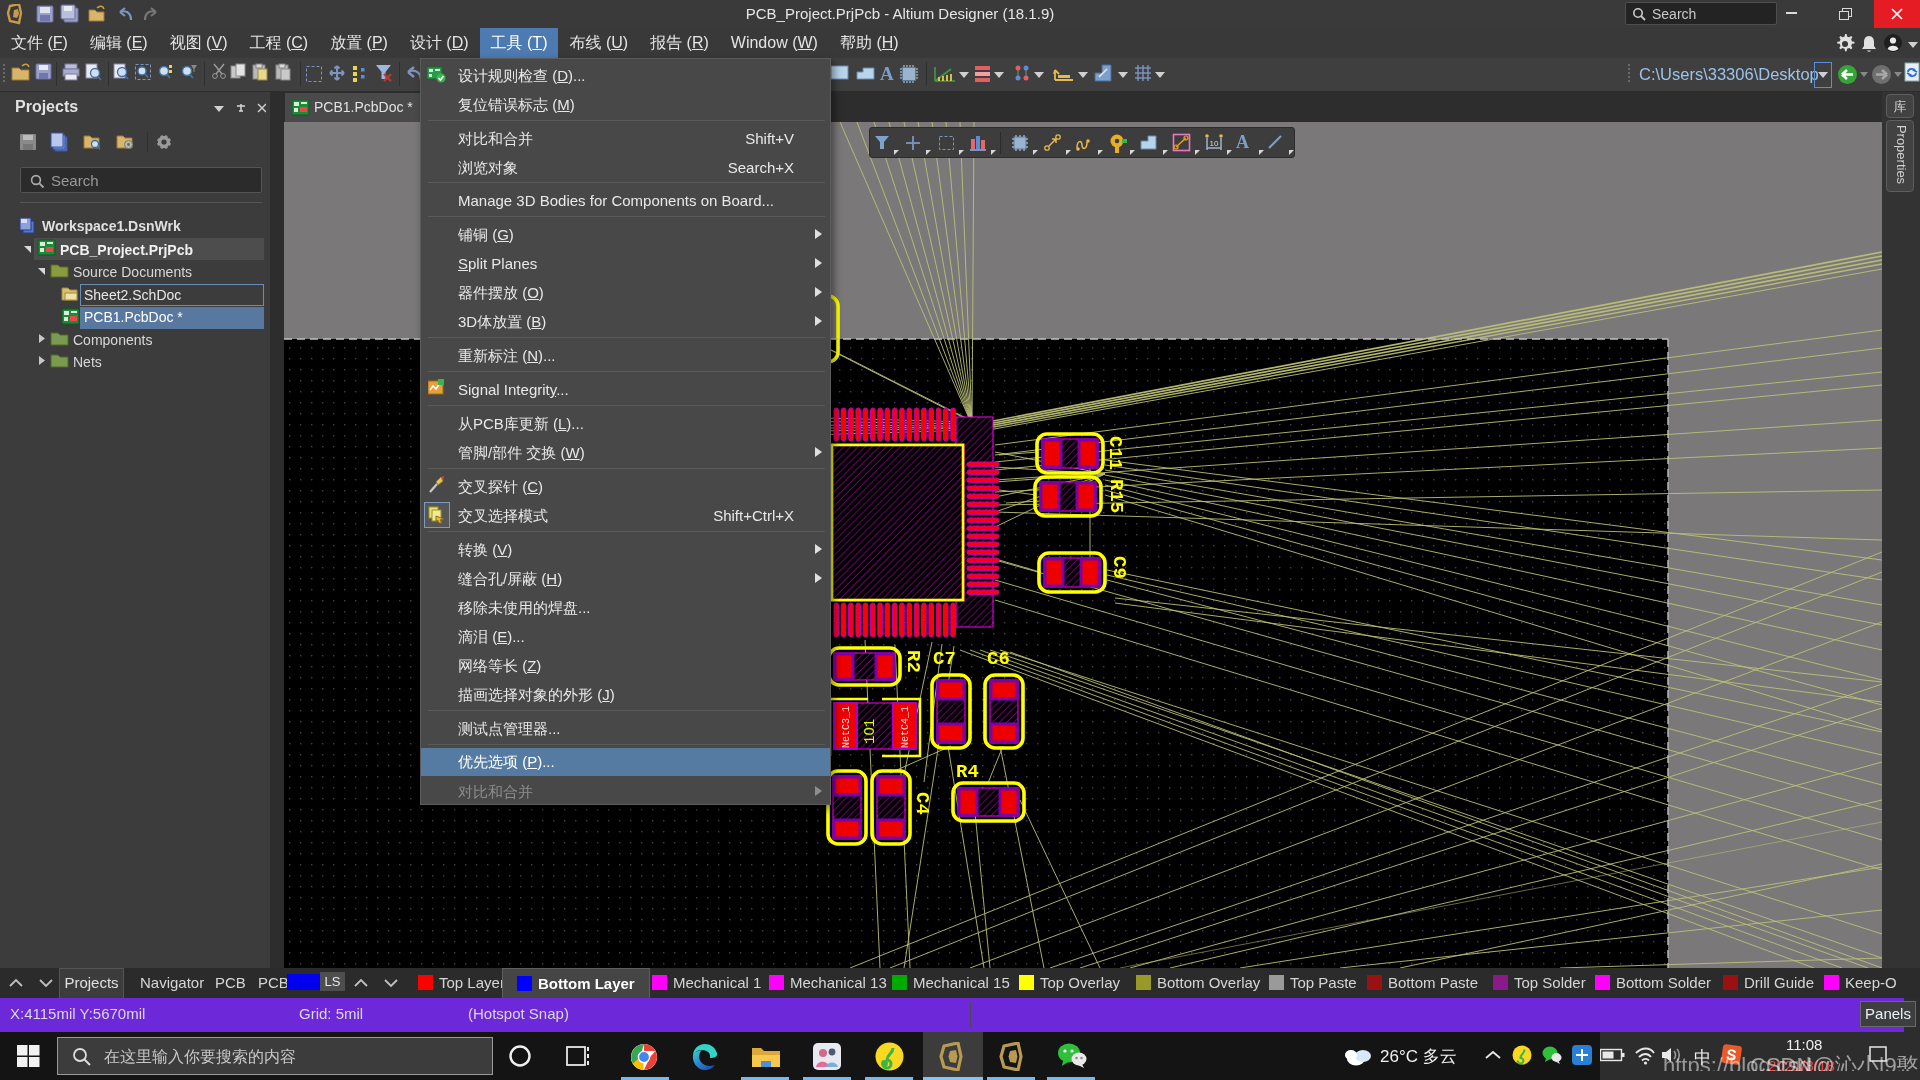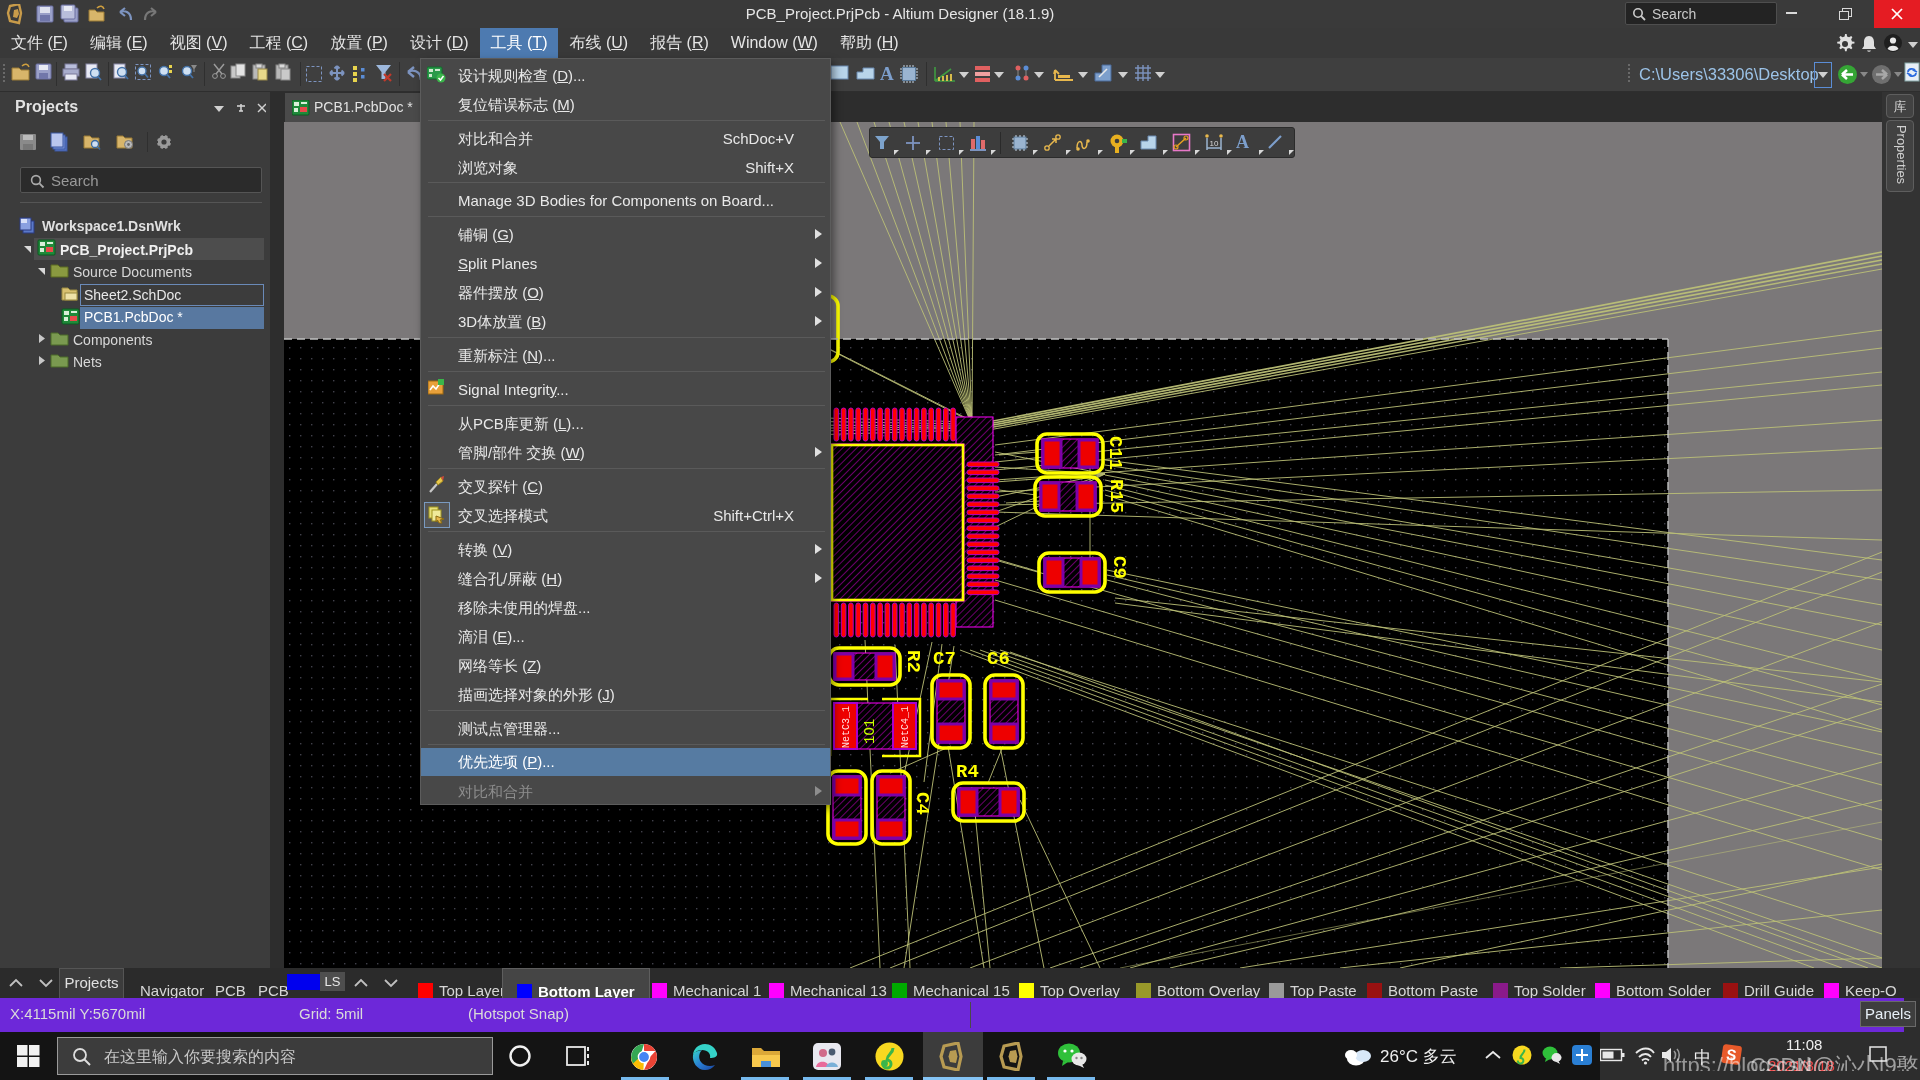--- a/index.html
+++ b/index.html
@@ -15,21 +15,21 @@
 #bottabs{position:absolute;left:0;top:968px;width:1920px;height:30px;background:#2b2b2b}
 #statusbar{position:absolute;left:0;top:998px;width:1904px;height:34px;background:#6d28d9}
 #taskbar{position:absolute;left:0;top:1032px;width:1600px;height:48px;background:#141414}
 .mitem{display:inline-block;height:30px;line-height:30px;padding:0 11px;color:#e4e4e4;font-size:16px}
 #dropdown{position:absolute;left:420px;top:58px;width:411px;height:747px;background:#484848;border:1px solid #5c5c5c;box-shadow:3px 4px 8px rgba(0,0,0,.45)}
 .dd{position:absolute;left:0;width:100%;height:29px;line-height:29px;color:#e8e8e8;font-size:15px}
 .dd .lbl{position:absolute;left:37px}
 .dd .sc{position:absolute;right:36px}
 .dd .arr{position:absolute;right:8px;top:9px;width:0;height:0;border-left:7px solid #e0e0e0;border-top:5px solid transparent;border-bottom:5px solid transparent}
 .ddsep{position:absolute;left:7px;width:397px;height:1px;background:#5a5a5a}
-.tab{display:inline-block;height:30px;line-height:29px;padding:8px 14px;color:#d6d6d6;font-size:15px;vertical-align:top}
+.tab{display:inline-block;height:30px;line-height:29px;padding:0 14px;color:#d6d6d6;font-size:15px;vertical-align:top}
 .sq{display:inline-block;width:15px;height:15px;margin:7px 6px 0 0;vertical-align:top}
 u{text-decoration:underline}
 </style></head>
 <body>
 <div id="titlebar">
  <svg class="abs" style="left:6px;top:4px" width="300" height="22" viewBox="0 0 300 22">
   <g>
         <path d="M4 2 L13 0 L15 9 L13 19 L4 17 L2 9 Z" fill="none" stroke="#c89b4a" stroke-width="2.4"></path>
         <path d="M8 6 L12 5 L13 10 L11 14 L7 13 Z" fill="#c89b4a"></path>
       </g>
@@ -649,25 +649,25 @@
     </svg>
  <div class="dd" style="top:31px">
       <span class="lbl">复位错误标志 (<u>M</u>)</span>
     </div>
  <div class="dd" style="top:2px">
       <span class="lbl">设计规则检查 (<u>D</u>)...</span>
     </div>
  <div class="ddsep" style="top:61px"></div>
  <div class="dd" style="top:65px">
       <span class="lbl">对比和合并</span>
-      <span class="sc">SchDoc+V</span>
+      <span class="sc">Shift+V</span>
     </div>
  <div class="dd" style="top:94px">
       <span class="lbl">浏览对象</span>
-      <span class="sc">Shift+X</span>
+      <span class="sc">Search+X</span>
     </div>
  <div class="ddsep" style="top:123px"></div>
  <div class="dd" style="top:127px">
       <span class="lbl">Manage 3D Bodies for Components on Board...</span>
     </div>
  <div class="ddsep" style="top:157px"></div>
  <div class="dd" style="top:161px">
       <span class="lbl">铺铜 (<u>G</u>)</span>
       <span class="arr"></span>
     </div>

